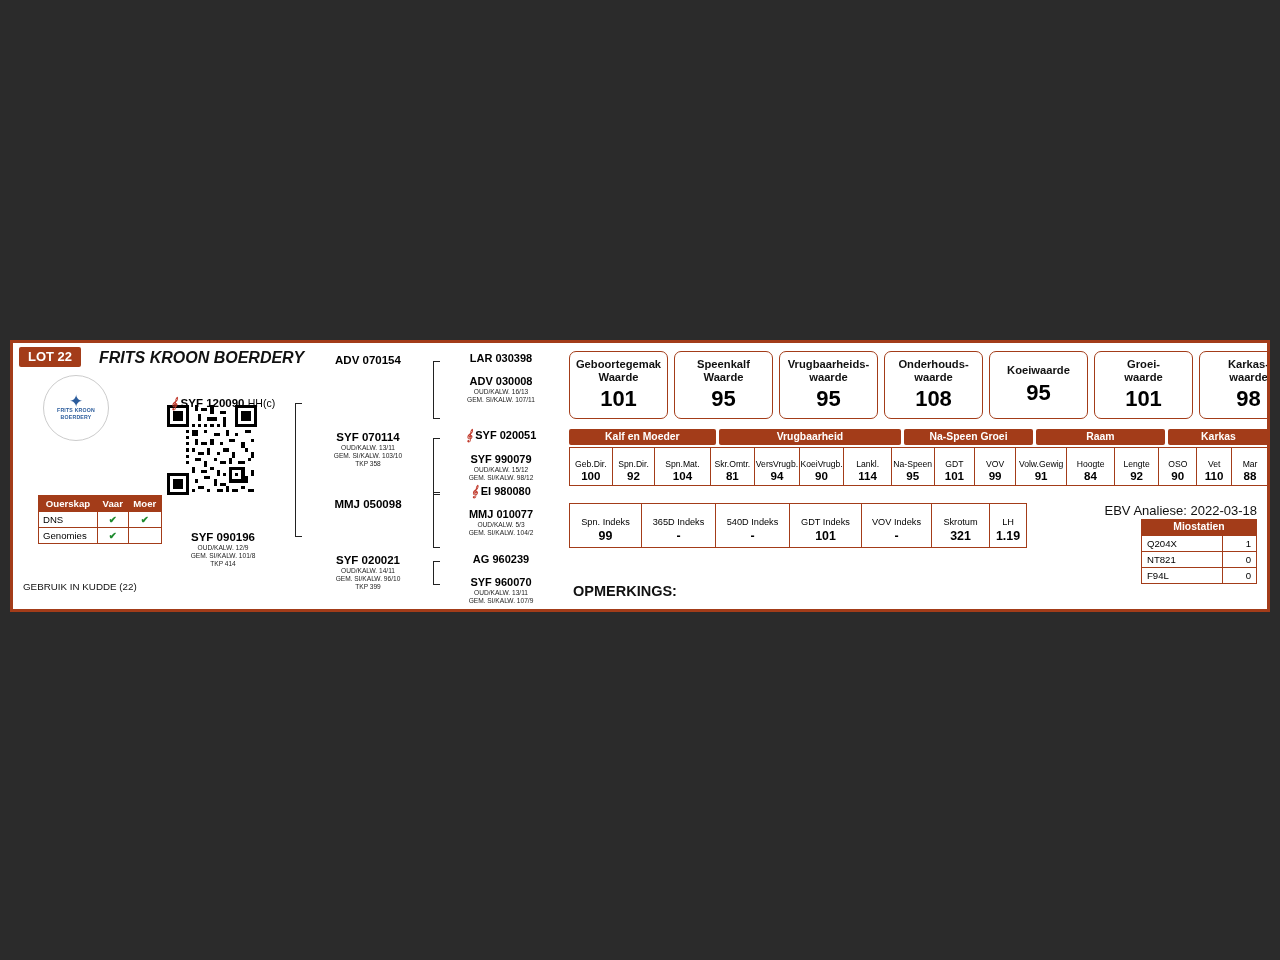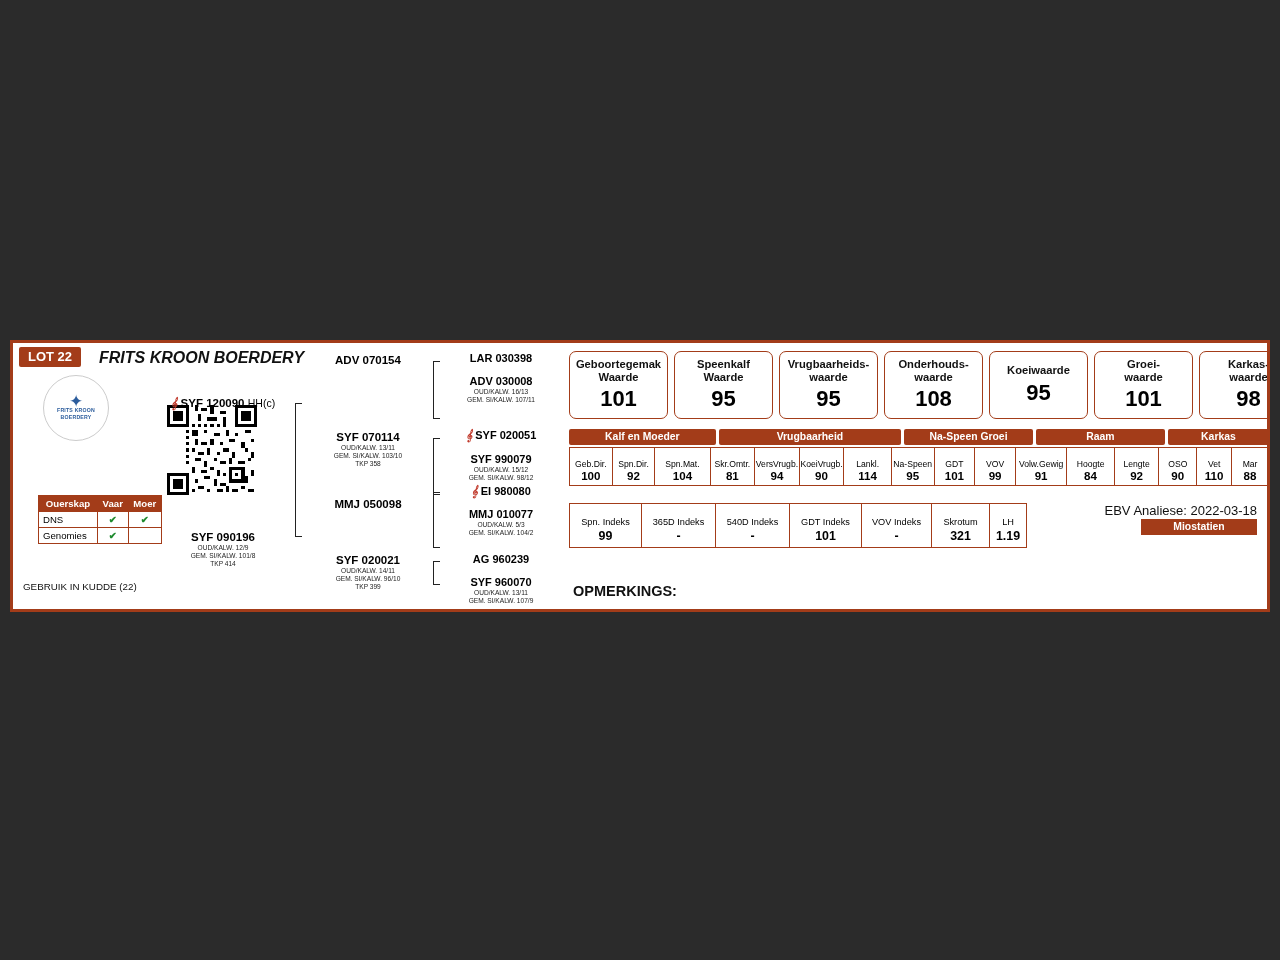--- a/index.html
+++ b/index.html
@@ -565,15 +565,31 @@
       <div class="h">LH</div>
       <div class="d">1.19</div>
     </div>
   </div>
 
   <div class="opmerk">OPMERKINGS:</div>
 
   <div class="ebvdate">EBV Analiese: 2022-03-18</div>
   <div class="mio">
     <div class="hd">Miostatien</div>
+    <table>
+      <tbody>
+          <tr>
+        <td class="k">Q204X</td>
+        <td class="v">1</td>
+      </tr>
+      <tr>
+        <td class="k">NT821</td>
+        <td class="v">0</td>
+      </tr>
+      <tr>
+        <td class="k">F94L</td>
+        <td class="v">0</td>
+      </tr>
+    </tbody>
+      </table>
   </div>
 
 </div>
 
 </body></html>

